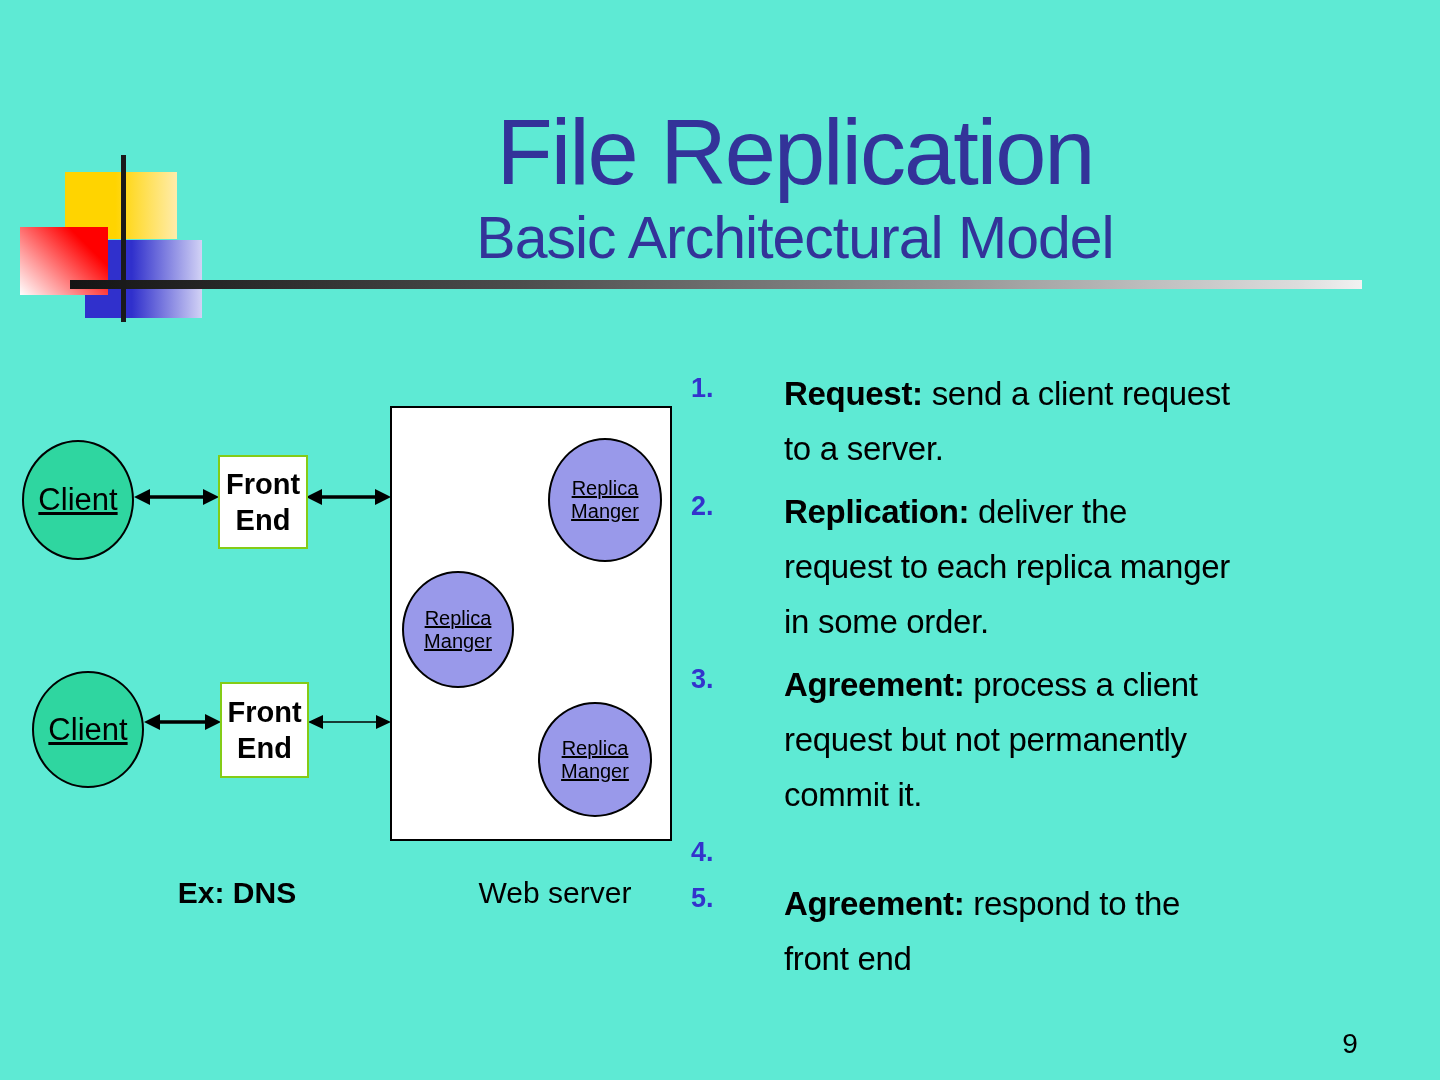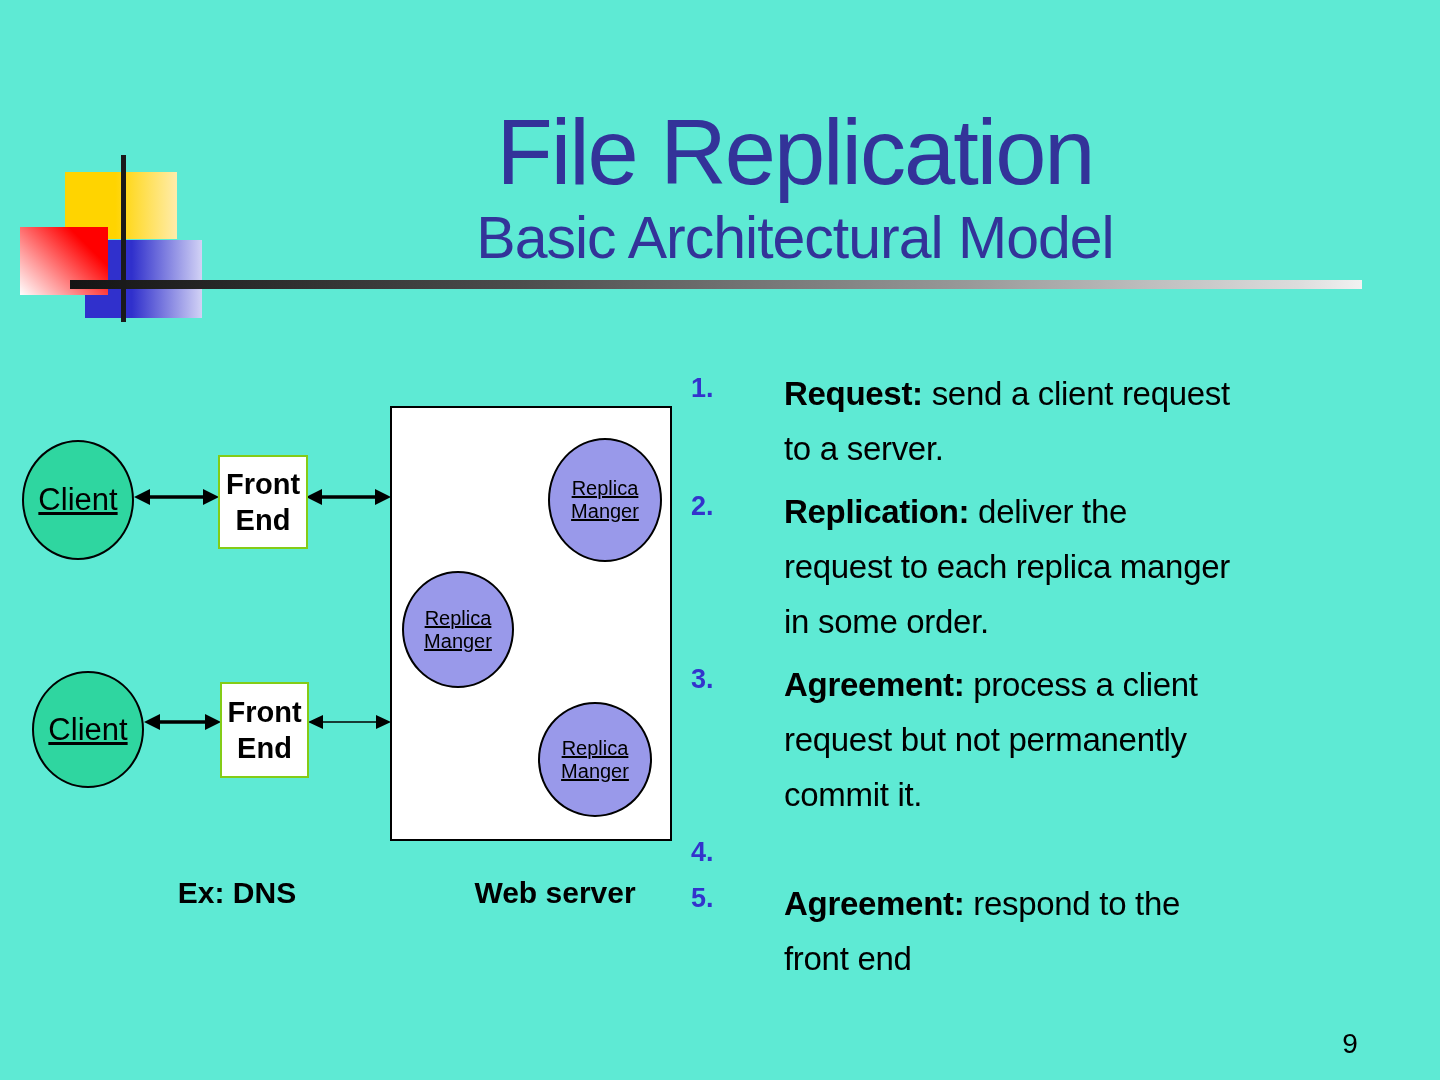--- a/index.html
+++ b/index.html
@@ -82,21 +82,21 @@
     font-size: 20px; line-height: 1.15; white-space: pre-line; z-index: 2;
   }
   .replica-1 { left: 548px; top: 438px; width: 114px; height: 124px; }
   .replica-2 { left: 402px; top: 571px; width: 112px; height: 117px; }
   .replica-3 { left: 538px; top: 702px; width: 114px; height: 115px; }
 
   .diagram-label {
     position: absolute; font-size: 30px; color: #000; text-align: center; white-space: nowrap;
   }
   .label-dns { left: 157px; top: 876px; width: 160px; font-weight: bold; }
-  .label-web { left: 464px; top: 876px; width: 182px; font-weight: bold; }
+  .label-web { left: 464px; top: 876px; width: 182px; }
 
   
   .steps {
     position: absolute; left: 685px; top: 366px; width: 742px; z-index: 2;
   }
   .step { display: flex; margin-bottom: 8px; }
   .step-num {
     flex: 0 0 99px; font-size: 27px; font-weight: bold;
     color: var(--number_color, #3333CC); padding-top: 7px; padding-left: 6px;
   }

